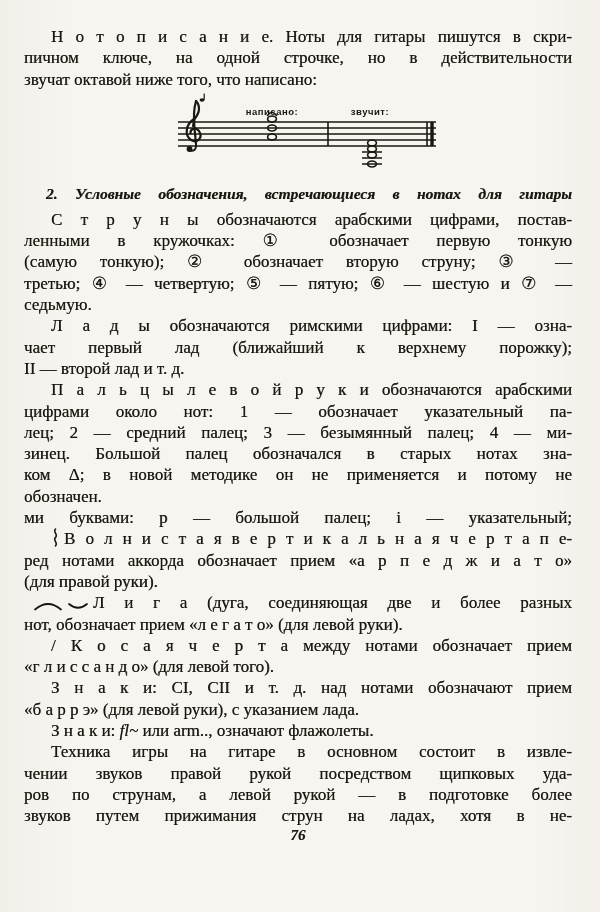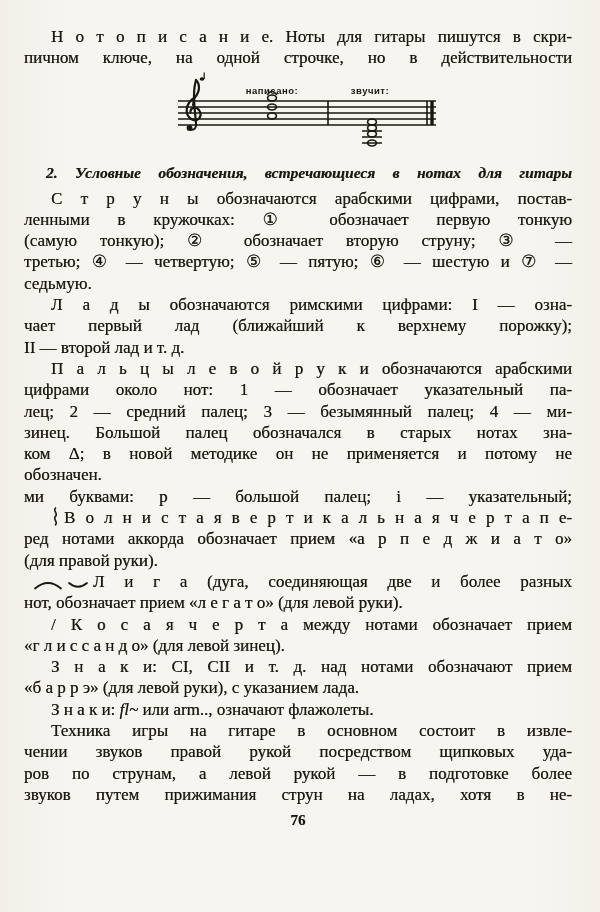--- a/index.html
+++ b/index.html
@@ -37,33 +37,34 @@
   .figlabel {
     font-family:"Liberation Sans","DejaVu Sans",sans-serif;
     font-size:9.5px; font-weight:bold; letter-spacing:0.5px;
     fill:#1a1610;
   }
   .staff { stroke:#1a1610; stroke-width:1.5; }
   .inkline { stroke:#1a1610; fill:none; stroke-linecap:round; }
   .notehead { fill:none; stroke:#1a1610; stroke-width:1.7; }
   .sym { vertical-align:-3px; margin-right:4px; }
   .pageno {
-    text-align:center; font-weight:bold;
-    font-size:15px; margin-top:7px;
+    text-align:center; font-style:italic; font-weight:bold;
+    font-size:15px; margin-top:0;
     text-shadow:0.35px 0.35px 0.4px rgba(25,20,12,.6);
   }
 </style>
 </head>
 <body>
 
 <div class="page">
   <div class="txt">
 
     <div class="ln j ind">Н о т о п и с а н и е. Ноты для гитары пишутся в скри-</div>
     <div class="ln j">пичном ключе, на одной строчке, но в действительности</div>
+    <div class="ln">звучат октавой ниже того, что написано:</div>
 
     <div class="fig">
       <svg width="272" height="86" viewBox="0 0 272 86">
         <text class="figlabel" x="100" y="23" text-anchor="middle">написано:</text>
         <text class="figlabel" x="198" y="23" text-anchor="middle">звучит:</text>
 
         <g>
           <ellipse cx="30" cy="8" rx="2.4" ry="1.8" fill="#1a1610"></ellipse>
           <line x1="32.2" y1="8" x2="32.2" y2="1.5" stroke="#1a1610" stroke-width="1.2"></line>
         </g>
@@ -142,21 +143,21 @@
     <div class="ln j ind-sm">
       <svg class="sym" width="30" height="10" viewBox="0 0 30 10">
         <path class="inkline" stroke-width="1.7" d="M2,8.5 Q15,-2.5 28,8.5"></path>
       </svg><svg class="sym" width="22" height="9" viewBox="0 0 22 9">
         <path class="inkline" stroke-width="1.7" d="M2,2 Q11,9.5 20,2"></path>
       </svg><span>Л и г а (дуга, соединяющая две и более разных</span>
     </div>
     <div class="ln">нот, обозначает прием «л е г а т о» (для левой руки).</div>
 
     <div class="ln j ind">/ К о с а я ч е р т а между нотами обозначает прием</div>
-    <div class="ln">«г л и с с а н д о» (для левой зинец).</div>
+    <div class="ln">«г л и с с а н д о» (для левой того).</div>
 
     <div class="ln j ind">З н а к и: CI, CII и т. д. над нотами обозначают прием</div>
     <div class="ln">«б а р р э» (для левой руки), с указанием лада.</div>
 
     <div class="ln ind">
       <span>З н а к и:</span>
       <span class="it">fl~</span><span> или arm.., означают флажолеты.</span>
     </div>
 
     <div class="ln j ind">Техника игры на гитаре в основном состоит в извле-</div>

